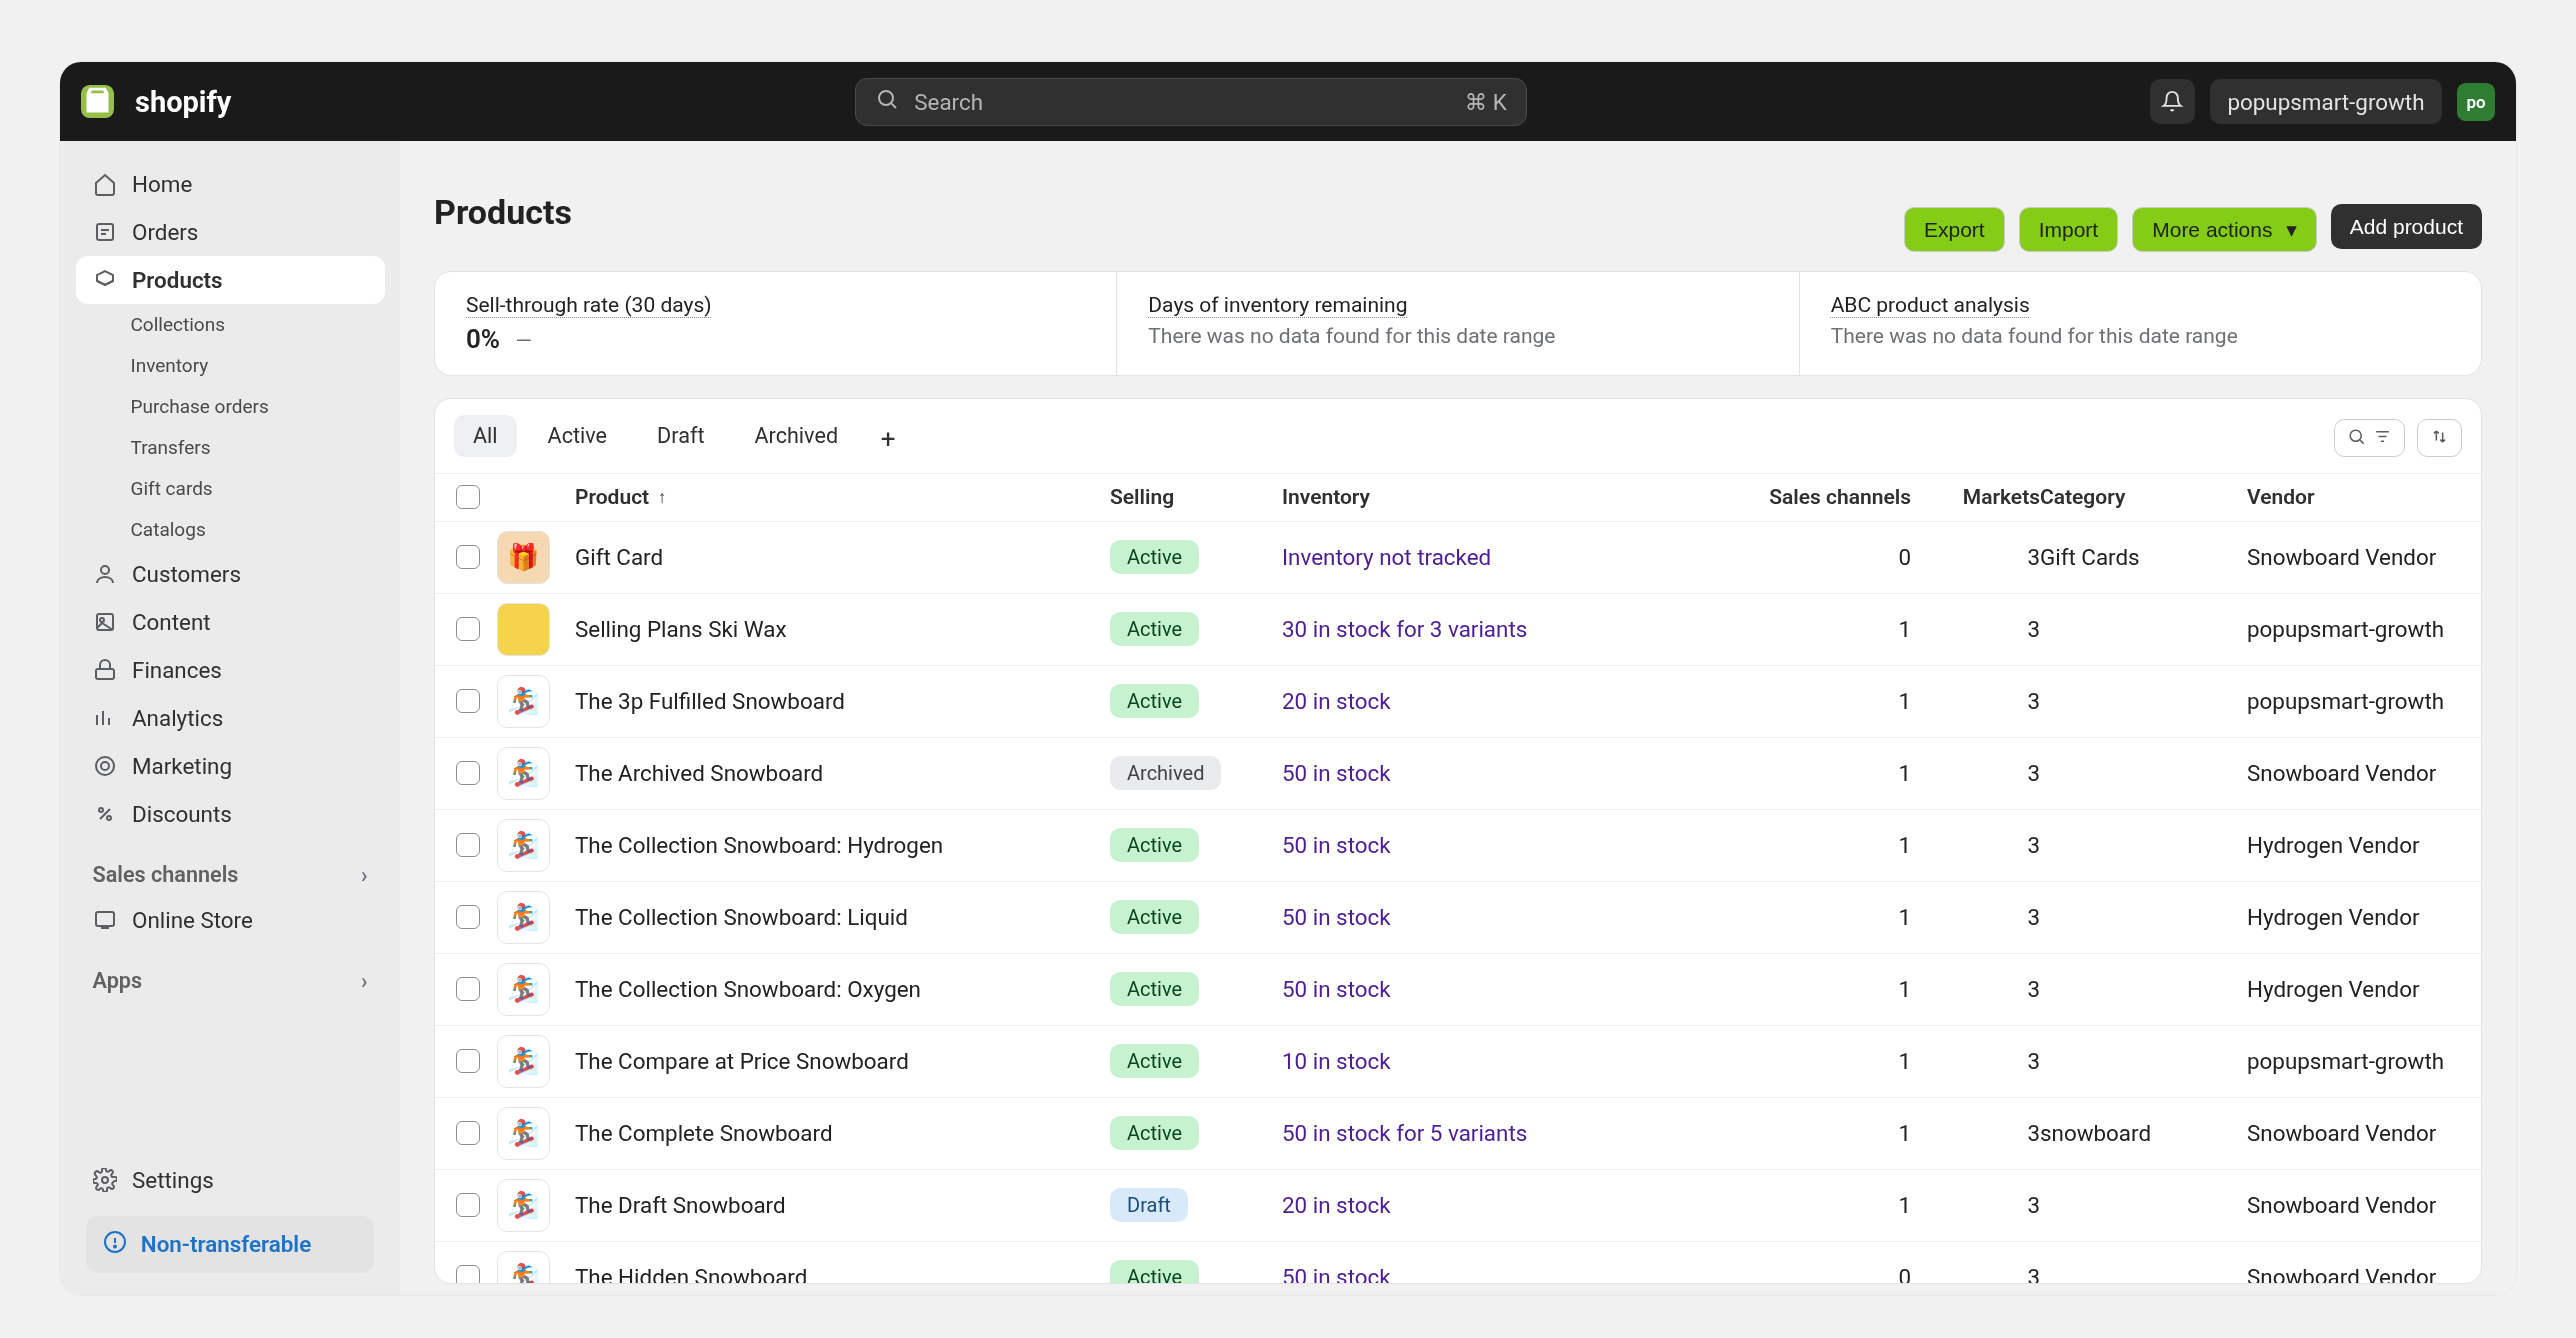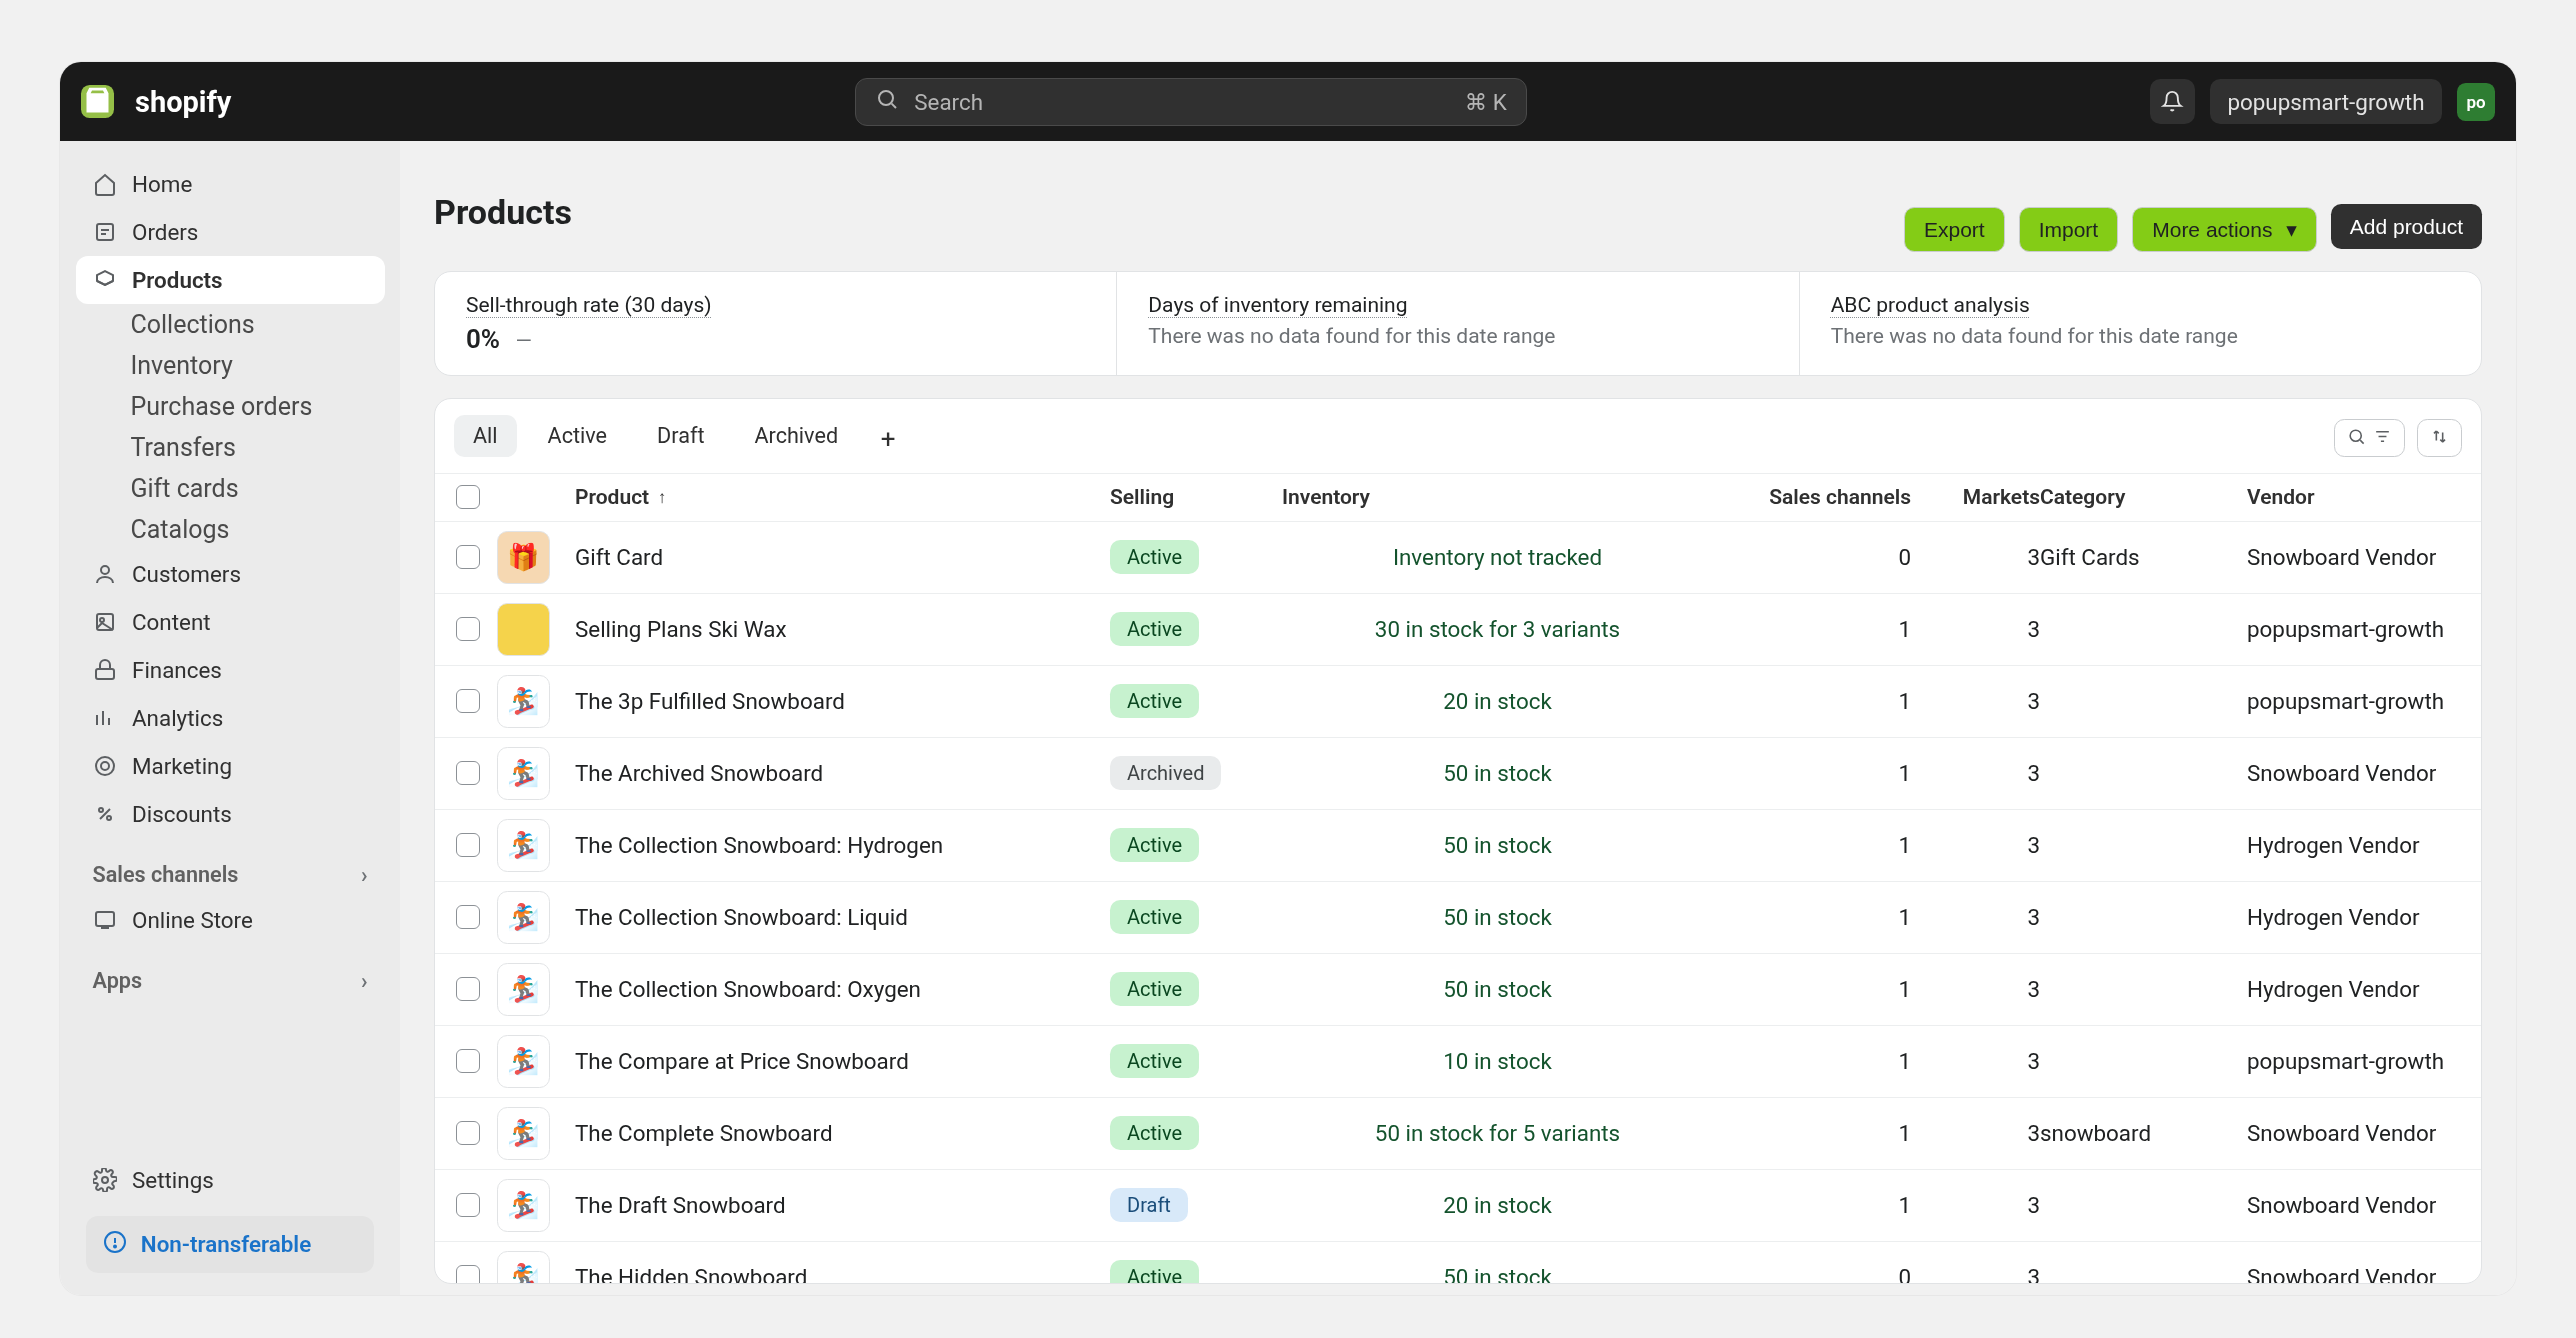--- a/index.html
+++ b/index.html
@@ -82,21 +82,21 @@
   
   .nav-item, .subnav-item {
     display:flex; align-items:center; gap:15.5px;
     height: 48px; padding: 0 17px;
     border-radius: 12px;
     color:#303030; font-size:22.4px;
     cursor:pointer;
   }
   .nav-item .ic, .subnav-item .ic { width: 24px; display:flex; justify-content:center; color:#5c5f62; }
   .nav-item.active { background:#fff; font-weight:600; }
-  .subnav-item { padding-left: 55px; height: 41px; font-size:25px; color:#4a4a4a; }
+  .subnav-item { padding-left: 55px; height: 41px; font-size:19px; color:#4a4a4a; }
   .section-heading {
     display:flex; align-items:center; justify-content:space-between;
     padding: 24px 17px 8.6px 17px;
     font-size:21.6px; color:#616161; font-weight:600;
   }
   .chev { color:#6d7175; }
 
   .sidebar-bottom {
     margin-top:auto; padding: 14px 0 22.4px 0;
     display:flex; flex-direction:column; gap:12px;
@@ -199,21 +199,21 @@
 
   .badge {
     display:inline-flex; align-items:center; height:34px;
     padding: 0 17px; border-radius: 10.3px;
     font-size:20px;
   }
   .badge.active   { background:#c7f2cf; color:#0a4720; }
   .badge.archived { background:#e9ebec; color:#3f4446; }
   .badge.draft    { background:#d8e9f9; color:#1a4d7a; }
 
-  .inv { color:#14532d;text-align:center; }
+  .inv { color:#4c1d95; }
   .num { text-align:right; }
 
   
   .ic svg { width:24px; height:24px; }
 </style>
 </head>
 <body>
 
 <div class="outer">
 

